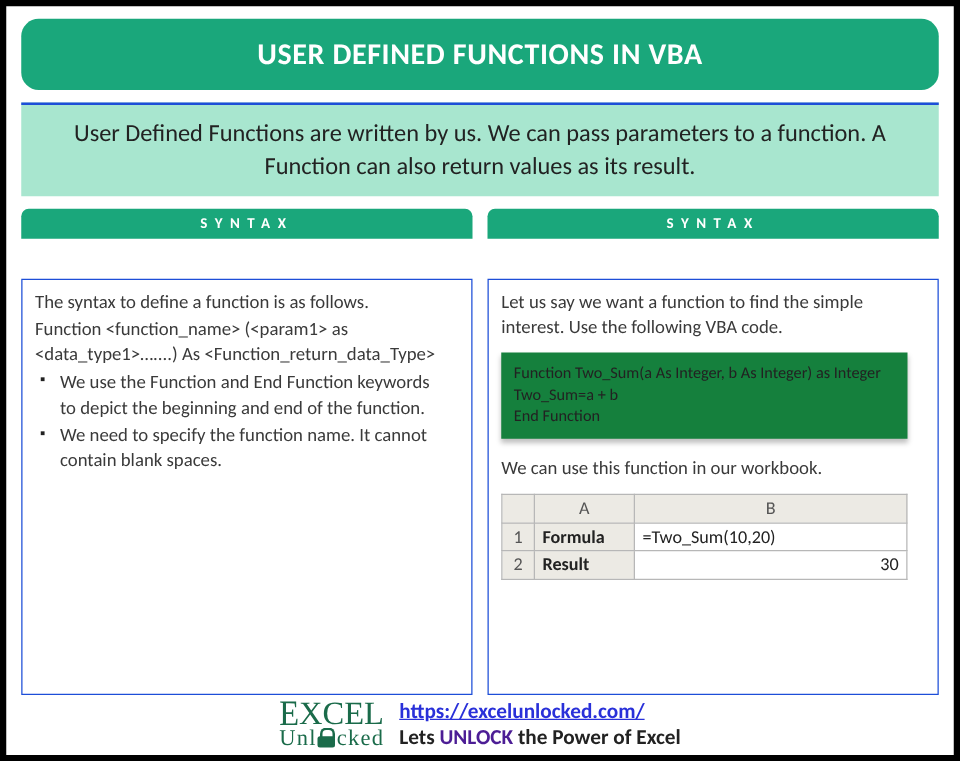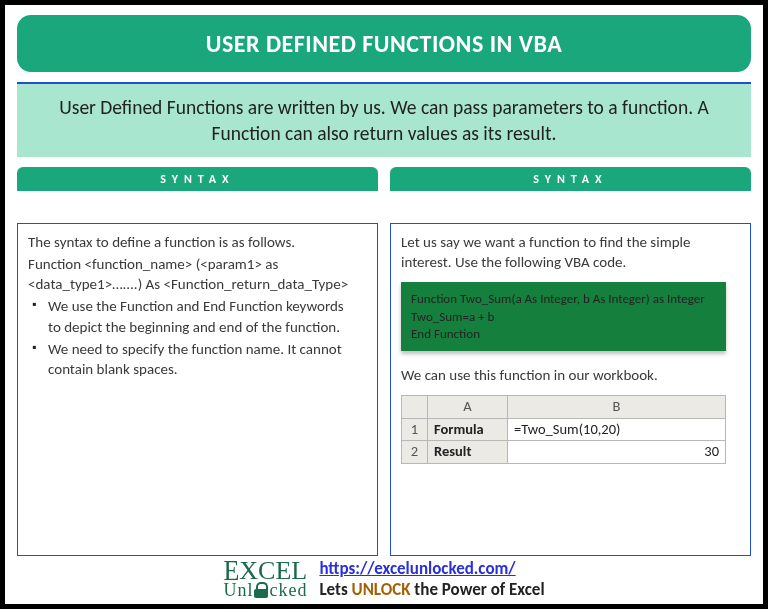--- a/index.html
+++ b/index.html
@@ -121,21 +121,21 @@
   .logo .x { display:inline-block; transform: scaleY(1.1); }
   .logo-lock { display:inline-flex; width:14px; height:16px; position:relative; }
   .logo-lock::before{
     content:""; position:absolute; left:2px; top:0; width:8px; height:7px; border:2px solid #1a6b4a; border-bottom:none; border-radius:5px 5px 0 0;
   }
   .logo-lock::after{
     content:""; position:absolute; left:0; top:7px; width:14px; height:9px; background:#1a6b4a; border-radius:2px;
   }
   .footer-text { font-size: 17px; line-height: 1.25; }
   .footer-text a { color: #2930d9; text-decoration: underline; font-weight: 700; }
-  .unlock { color: #a16207; font-weight: 700; }
+  .unlock { color: #4c1d95; font-weight: 700; }
   .power { color: #222; font-weight: 600; }
 </style>
 </head>
 <body>
 
 <div class="title-banner">USER DEFINED FUNCTIONS IN VBA</div>
 
 <div class="subtitle">User Defined Functions are written by us. We can pass parameters to a function. A Function can also return values as its result.</div>
 
 <div class="columns">

